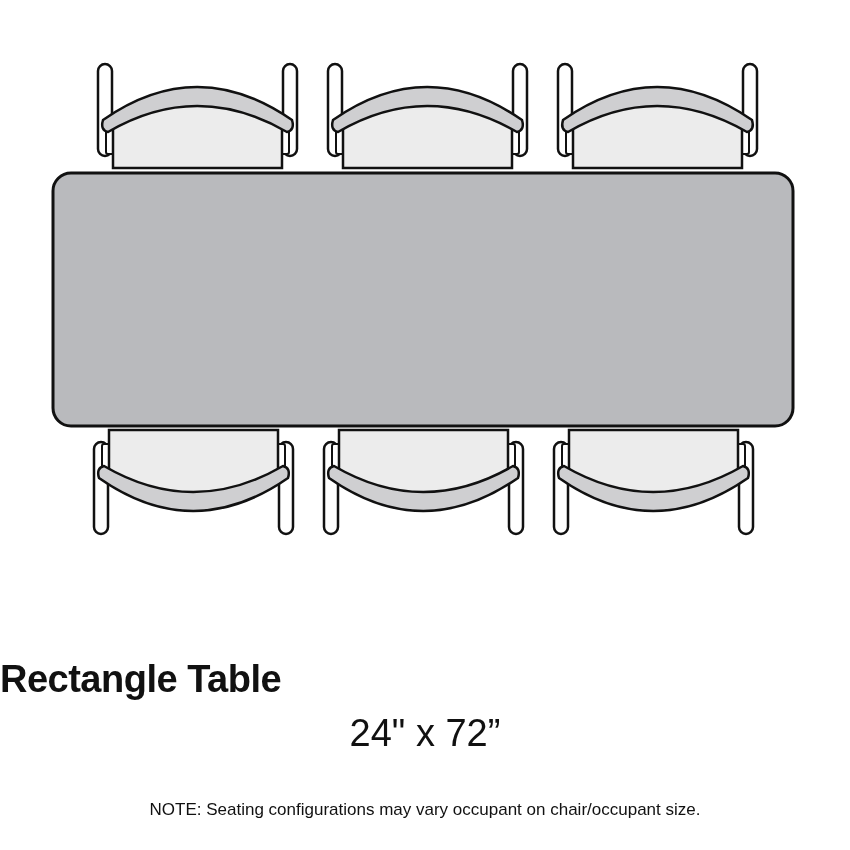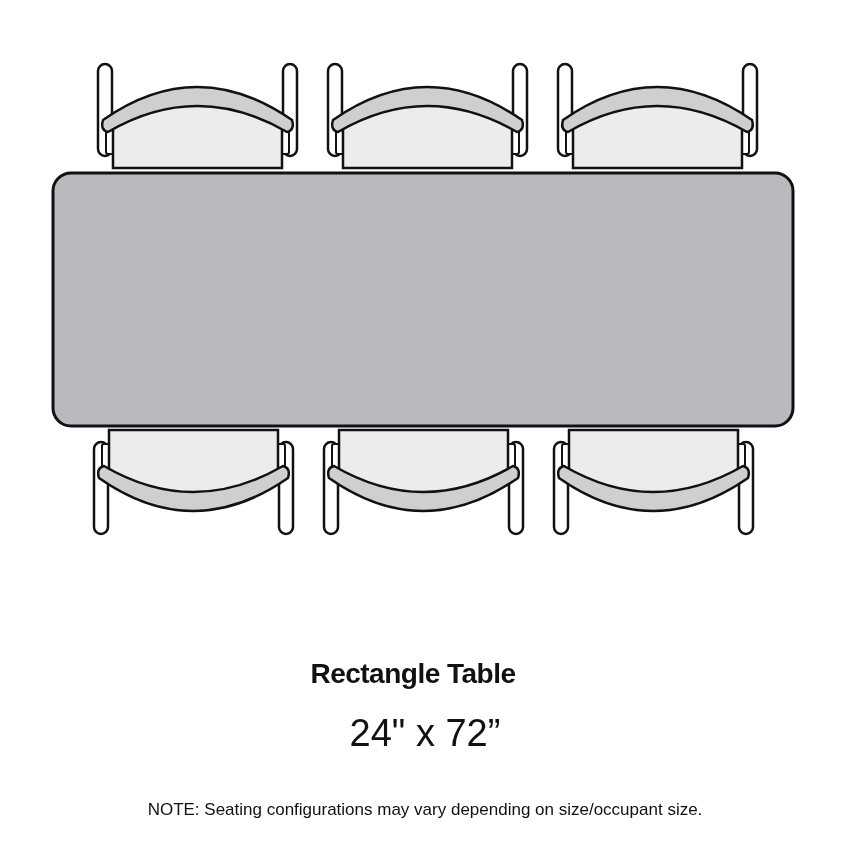--- a/index.html
+++ b/index.html
@@ -1,18 +1,18 @@
 <!DOCTYPE html>
 <html><head>
 <meta charset="utf-8">
 <style>
   html, body { margin: 0; padding: 0; background: #ffffff; }
   body { width: 850px; height: 850px; position: relative; overflow: hidden; font-family: "Liberation Sans", "DejaVu Sans", sans-serif; }
   #diagram { position: absolute; left: 0; top: 0; width: 850px; height: 560px; }
-  .title { position: absolute; left: 0; width: 826px; top: 658px; text-align: center; font-family: "Liberation Sans", sans-serif; font-weight: bold; font-size: 28px; color: #111; letter-spacing: -0.5px; }
+  .title { position: absolute; left: 0; width: 826px; top: 658px; text-align: left; font-family: "Liberation Sans", sans-serif; font-weight: bold; font-size: 38px; color: #111; letter-spacing: -0.5px; }
   .dims { position: absolute; left: 0; width: 850px; top: 712px; text-align: center; font-family: "Liberation Sans", sans-serif; font-size: 38px; color: #111; }
   .note { position: absolute; left: 0; width: 850px; top: 800px; text-align: center; font-family: "Liberation Sans", sans-serif; font-size: 17px; color: #111; }
 </style>
 </head>
 <body>
 
 <svg id="diagram" viewBox="0 0 850 560" xmlns="http://www.w3.org/2000/svg">
   <defs>
 
     <g id="chair-top">
@@ -47,13 +47,13 @@
     </g>
   <g transform="translate(553,542) scale(1,-1)">
       <use href="#chair-top"></use>
     </g>
 
   <rect x="53" y="173" width="740" height="253" rx="18" ry="18" fill="#b9babd" stroke="#111" stroke-width="3"></rect>
 </svg>
 
 <div class="title">Rectangle Table</div>
 <div class="dims">24" x 72”</div>
-<div class="note">NOTE: Seating configurations may vary depending on size/occupant size.</div>
+<div class="note">NOTE: Seating configurations may vary occupant on chair/occupant size.</div>
 
 </body></html>

